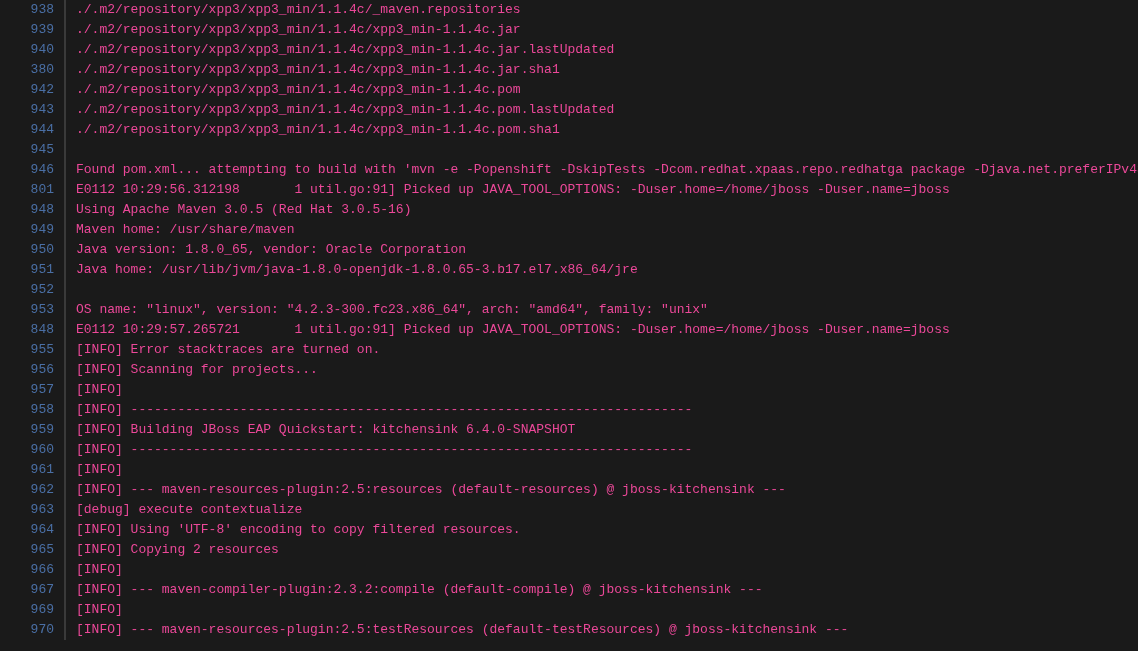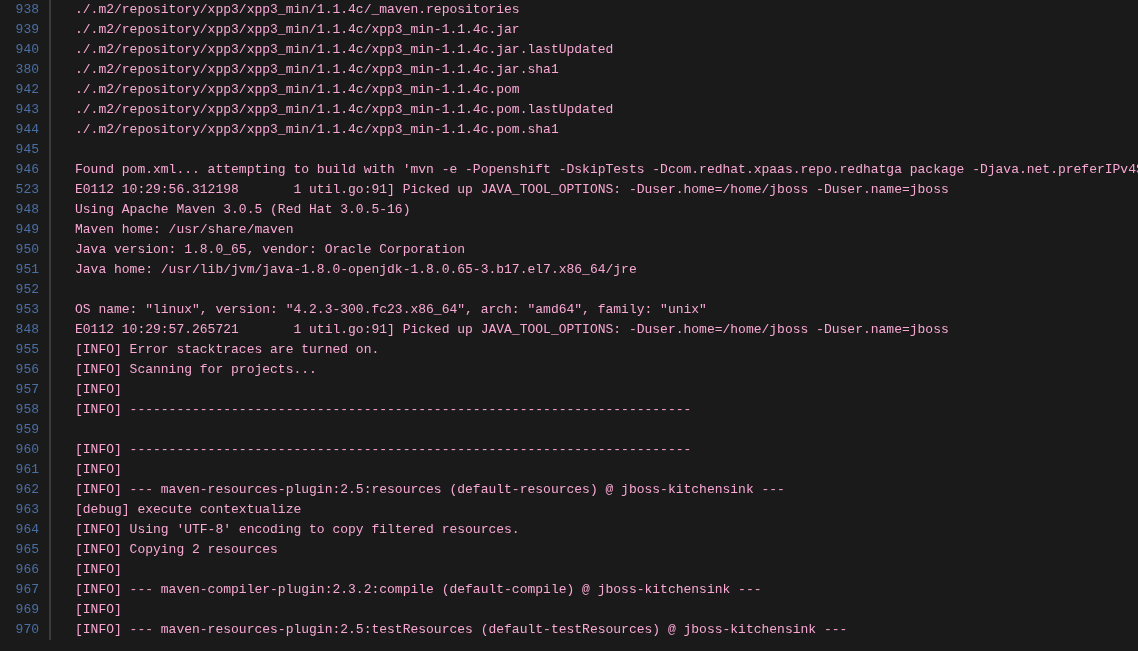--- a/index.html
+++ b/index.html
@@ -19,36 +19,36 @@
     .log-container {
       display: flex;
       flex-direction: column;
     }
     .log-line {
       display: flex;
       height: 20px;
       line-height: 20px;
     }
     .line-number {
-      width: 49px;
+      width: 64px;
       text-align: right;
       padding-right: 10px;
       color: #4a6fa5;
       background-color: #1a1a1a;
       user-select: none;
       flex-shrink: 0;
     }
     .line-separator {
       width: 2px;
       background-color: #3a3a3a;
       flex-shrink: 0;
     }
     .line-content {
-      padding-left: 24px;
-      color: #f9a8d4;
+      padding-left: 10px;
+      color: #ec4899;
       white-space: pre;
       overflow: hidden;
     }
   </style>
 </head>
 <body>
 
 <div class="log-container" id="log-container">
 <div class="log-line">
       <span class="line-number">938</span>
@@ -88,21 +88,21 @@
     <div class="log-line">
       <span class="line-number">945</span>
       <div class="line-separator"></div>
     </div>
     <div class="log-line">
       <span class="line-number">946</span>
       <div class="line-separator"></div>
       <span class="line-content">Found pom.xml... attempting to build with 'mvn -e -Popenshift -DskipTests -Dcom.redhat.xpaas.repo.redhatga package -Djava.net.preferIPv4Stack=true '</span>
     </div>
     <div class="log-line">
-      <span class="line-number">523</span>
+      <span class="line-number">801</span>
       <div class="line-separator"></div>
       <span class="line-content">E0112 10:29:56.312198       1 util.go:91] Picked up JAVA_TOOL_OPTIONS: -Duser.home=/home/jboss -Duser.name=jboss</span>
     </div>
     <div class="log-line">
       <span class="line-number">948</span>
       <div class="line-separator"></div>
       <span class="line-content">Using Apache Maven 3.0.5 (Red Hat 3.0.5-16)</span>
     </div>
     <div class="log-line">
       <span class="line-number">949</span>
@@ -149,20 +149,21 @@
       <span class="line-content">[INFO]</span>
     </div>
     <div class="log-line">
       <span class="line-number">958</span>
       <div class="line-separator"></div>
       <span class="line-content">[INFO] ------------------------------------------------------------------------</span>
     </div>
     <div class="log-line">
       <span class="line-number">959</span>
       <div class="line-separator"></div>
+      <span class="line-content">[INFO] Building JBoss EAP Quickstart: kitchensink 6.4.0-SNAPSHOT</span>
     </div>
     <div class="log-line">
       <span class="line-number">960</span>
       <div class="line-separator"></div>
       <span class="line-content">[INFO] ------------------------------------------------------------------------</span>
     </div>
     <div class="log-line">
       <span class="line-number">961</span>
       <div class="line-separator"></div>
       <span class="line-content">[INFO]</span>

